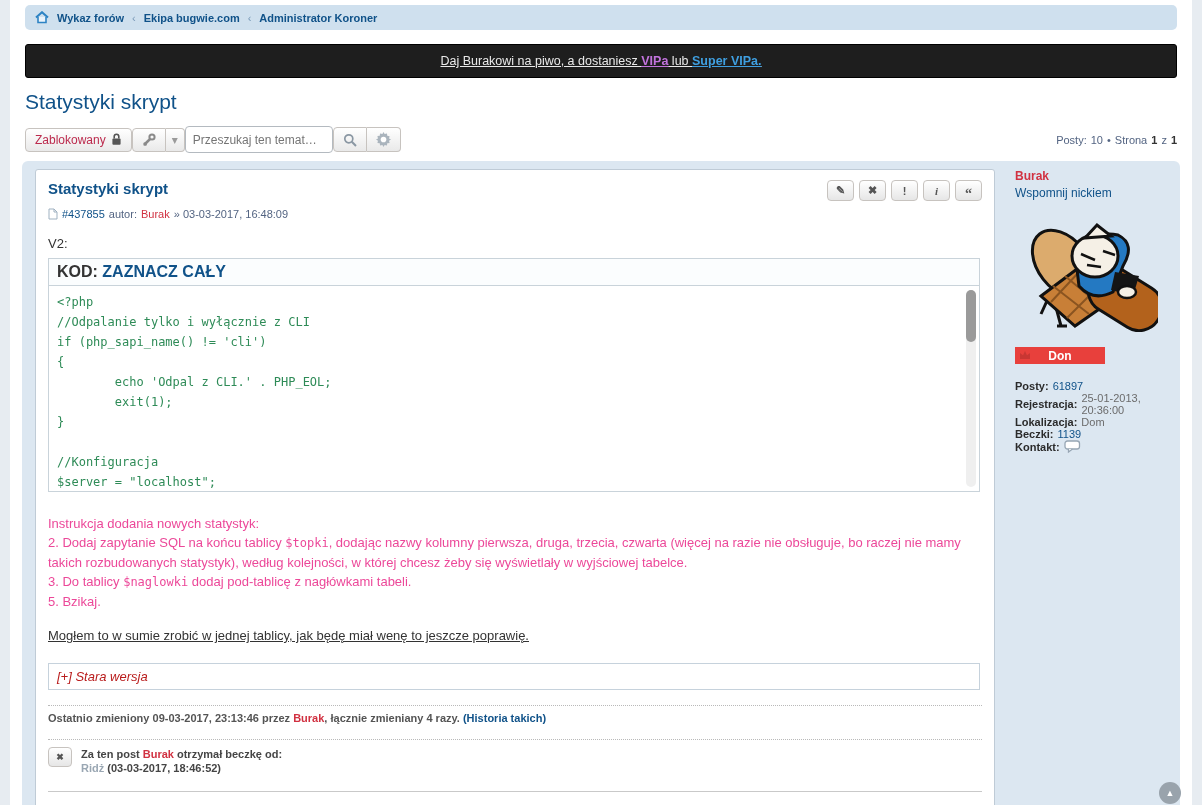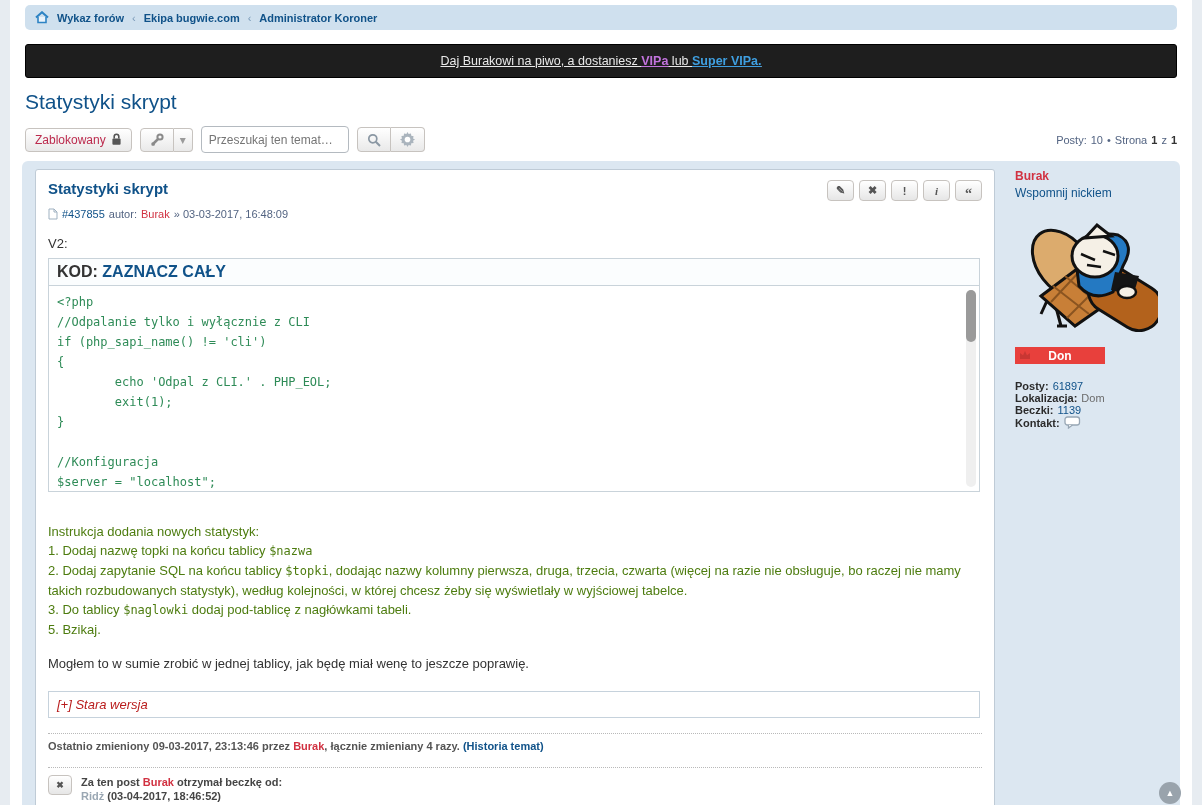--- a/index.html
+++ b/index.html
@@ -39,21 +39,21 @@
   .banner a { text-decoration:underline; font-weight:bold; cursor:pointer; }
   .vip-link { color:#c273dd; }
   .supervip-link { color:#3f9fe0; }
   
   .page-title {
     margin:12px 15px 4px 15px;
     font-size:21px; font-weight:normal; color:#105289;
   }
   .toolbar {
     margin:12px 15px 8px 15px;
-    display:flex; align-items:center; gap:8px;
+    display:flex; align-items:center; 
     height:27px;
   }
   .btn {
     border:1px solid #c7c3bf; border-radius:4px;
     background:linear-gradient(#ffffff,#e9e9e9);
     font-size:12px; padding:4px 9px;
     display:inline-flex; align-items:center; gap:5px;
     cursor:pointer; color:#555;
   }
   .btn-locked { color:#bc2a4d; }
@@ -133,23 +133,23 @@
   }
   .code-scrollbar {
     position:absolute; right:3px; top:4px; bottom:4px; width:10px;
     background:#efefef; border-radius:5px;
   }
   .code-scroll-thumb {
     position:absolute; top:0; left:0; width:10px; height:52px;
     background:#9a9a9a; border-radius:5px; cursor:grab;
   }
   
-  .post-text { margin-top:30px; font-size:13px; color:#4d7c0f; line-height:19px; }
+  .post-text { margin-top:22px; font-size:13px; color:#ec4899; line-height:19px; }
   .post-text .inline-code { font-family:"DejaVu Sans Mono", monospace; font-size:12px; }
-  .closing-par { margin-top:17px; font-size:13px; color:#333; }
+  .closing-par { margin-top:17px; font-size:13px; color:#333;text-decoration:underline; }
   .spoiler-box {
     margin:20px 2px 0 0;
     border:1px solid #c6d2dc;
     padding:5px 8px;
     font-size:13px;
   }
   .spoiler-box a { color:#b91c1c; text-decoration:none; cursor:pointer;font-style:italic; }
   .divider-dotted { border-top:1px dotted #b9b9b9; margin:15px 0 0 0; }
   .edit-note { margin-top:6px; font-size:11px; font-weight:bold; color:#545454; }
   .edit-note a { text-decoration:none; cursor:pointer; }
@@ -342,50 +342,49 @@
 $haslo = "HASLO";
 $dbname = "NAZWA";</pre>
           <div class="code-scrollbar">
             <div class="code-scroll-thumb"></div>
           </div>
         </div>
       </div>
 
       <div class="post-text">
         <div><span>Instrukcja dodania nowych statystyk:</span></div>
-        <div><span>1. Dodaj nazwę topki na końcu tablicy </span><span class="inline-code">$nazwa</span></div>
         <div><span>2. Dodaj zapytanie SQL na końcu tablicy </span><span class="inline-code">$topki</span><span>, dodając nazwy kolumny pierwsza, druga, trzecia, czwarta (więcej na razie nie obsługuje, bo raczej nie mamy takich rozbudowanych statystyk), według kolejności, w której chcesz żeby się wyświetlały w wyjściowej tabelce.</span></div>
         <div><span>3. Do tablicy </span><span class="inline-code">$naglowki</span><span> dodaj pod-tablicę z nagłówkami tabeli.</span></div>
         <div><span>5. Bzikaj.</span></div>
       </div>
 
       <p class="closing-par">Mogłem to w sumie zrobić w jednej tablicy, jak będę miał wenę to jeszcze poprawię.</p>
 
       <div class="spoiler-box">
         <a>[+] Stara wersja</a>
       </div>
 
       <div class="divider-dotted"></div>
 
       <div class="edit-note">
-        <span>Ostatnio zmieniony 09-03-2017, 23:13:46 przez </span><a class="link-red">Burak</a><span>, łącznie zmieniany 4 razy. </span><a class="link-blue">(Historia temat)</a>
+        <span>Ostatnio zmieniony 09-03-2017, 23:13:46 przez </span><a class="link-red">Burak</a><span>, łącznie zmieniany 4 razy. </span><a class="link-blue">(Historia takich)</a>
       </div>
 
       <div class="divider-dotted"></div>
 
       <div class="barrel-row">
         <button class="barrel-x">
             <span>✖</span>
           </button>
         <div class="barrel-text">
           <div>
             <span>Za ten post </span><a class="link-red">Burak</a><span> otrzymał beczkę od:</span>
           </div>
           <div>
-            <a class="giver-link">Ridż</a><span> (03-04-2017, 18:46:52)</span>
+            <a class="giver-link">Ridż</a><span> (03-03-2017, 18:46:52)</span>
           </div>
         </div>
       </div>
 
       <div class="signature">
         
         
       </div>
     </div>
 
@@ -417,20 +416,24 @@
         </span>
         <span>Don</span>
       </div>
 
       <div class="stats">
         <div class="stat-row">
           <b>Posty:</b>
           <a class="stat-val-link">61897</a>
         </div>
         <div class="stat-row">
+          <b>Rejestracja:</b>
+          <span class="stat-val-gray">25-01-2013, 20:36:00</span>
+        </div>
+        <div class="stat-row">
           <b>Lokalizacja:</b>
           <span class="stat-val-gray">Dom</span>
         </div>
         <div class="stat-row">
           <b>Beczki:</b>
           <a class="stat-val-link">1139</a>
         </div>
         <div class="stat-row">
           <b>Kontakt:</b>
           <span style="display:inline-flex;">

